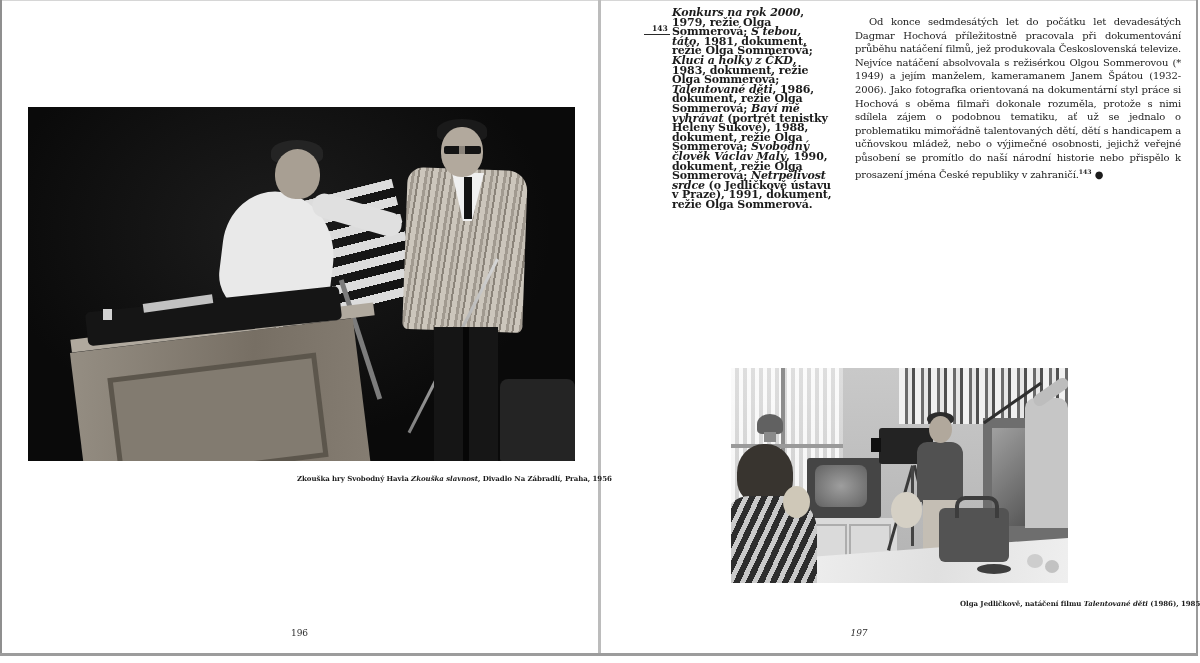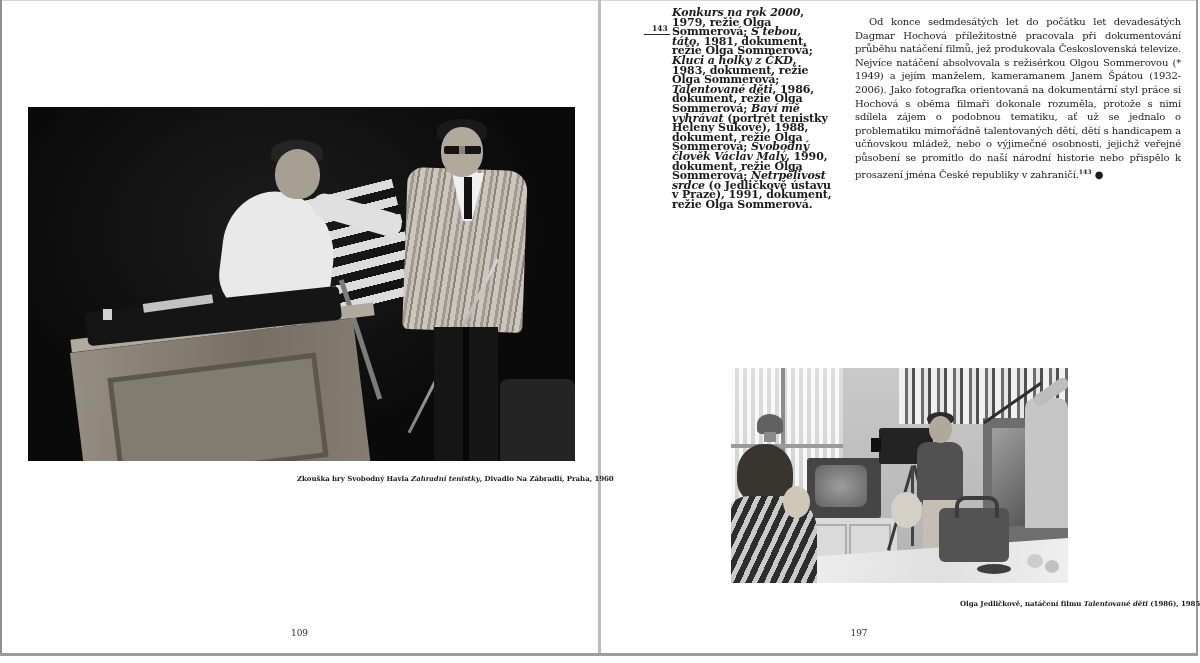--- a/index.html
+++ b/index.html
@@ -21,21 +21,21 @@
   .footnote-num{position:absolute;left:644px;top:24px;font-size:7.6px;font-weight:bold;
                 border-bottom:1.5px solid #2a2a2a;padding:0 2px 1px 8px;}
   .footnote-text{position:absolute;left:672px;top:8px;width:160px;
                  font-size:11px;line-height:9.6px;font-weight:bold;letter-spacing:-0.1px;
                  text-align:left;}
   .caption{position:absolute;font-size:7px;font-weight:bold;letter-spacing:-0.05px;white-space:nowrap;}
   .caption-left{left:297px;top:474px;}
   .caption-right{left:960px;top:599px;}
   .pagenum{position:absolute;top:628px;font-size:9px;text-align:center;color:#2f2f2f;}
   .pagenum-left{left:0;width:599px;}
-  .pagenum-right{left:601px;width:516px;}
+  .pagenum-right{left:601px;width:516px;font-style:italic;}
 
   
   .photo{position:absolute;overflow:hidden;}
   .photo *{position:absolute;}
   .photo-left{left:28px;top:107px;width:547px;height:354px;background:#0a0a0a;}
   .photo-right{left:731px;top:368px;width:337px;height:215px;background:#c4c4c4;}
 
   
   .l-bg{inset:0;background:radial-gradient(ellipse at 45% 35%, #1d1d1d 0%, #0a0a0a 65%);}
   .l-bench{left:232px;top:88px;width:148px;height:118px;transform:rotate(-14deg);
@@ -149,23 +149,23 @@
     <div class="l-man2-shirt"></div>
     <div class="l-man2-tie"></div>
     <div class="l-man2-hair"></div>
     <div class="l-man2-head"></div>
     <div class="l-man2-glasses"></div>
     <div class="l-rod"></div>
     <div class="l-man2-trousers"></div>
     <div class="l-chair"></div>
   </div>
 
-  <div class="caption caption-left"><span>Zkouška hry Svobodný Havla </span><span class="it">Zahradní tenistky</span><span>, Divadlo Na Zábradlí, Praha, 1960</span></div>
-
-  <div class="pagenum pagenum-left">109</div>
+  <div class="caption caption-left"><span>Zkouška hry Svobodný Havla </span><span class="it">Zkouška slavnost</span><span>, Divadlo Na Zábradlí, Praha, 1956</span></div>
+
+  <div class="pagenum pagenum-left">196</div>
 
   <div class="footnote-num">143</div>
 
   <div class="footnote-text"><span class="it">Konkurs na rok 2000</span><span>, 1979, režie Olga Sommerová; </span><span class="it">S tebou, táto</span><span>, 1981, dokument, režie Olga Sommerová; </span><span class="it">Kluci a holky z ČKD</span><span>, 1983, dokument, režie Olga Sommerová; </span><span class="it">Talentované děti</span><span>, 1986, dokument, režie Olga Sommerová; </span><span class="it">Baví mě vyhrávat</span><span> (portrét tenistky Heleny Sukové), 1988, dokument, režie Olga Sommerová; </span><span class="it">Svobodný člověk Václav Malý</span><span>, 1990, dokument, režie Olga Sommerová; </span><span class="it">Netrpělivost srdce</span><span> (o Jedličkově ústavu v Praze), 1991, dokument, režie Olga Sommerová.</span></div>
 
   <div class="body-text"><span>Od konce sedmdesátých let do počátku let devadesátých Dagmar Hochová příležitostně pracovala při dokumentování průběhu natáčení filmů, jež produkovala Československá televize. Nejvíce natáčení absolvovala s režisérkou Olgou Sommerovou (* 1949) a jejím manželem, kameramanem Janem Špátou (1932-2006). Jako fotografka orientovaná na dokumentární styl práce si Hochová s oběma filmaři dokonale rozuměla, protože s nimi sdílela zájem o podobnou tematiku, ať už se jednalo o problematiku mimořádně talentovaných dětí, dětí s handicapem a učňovskou mládež, nebo o výjimečné osobnosti, jejichž veřejné působení se promítlo do naší národní historie nebo přispělo k prosazení jména České republiky v zahraničí.</span><span class="sup">143</span><span> ●</span></div>
 
   <div class="photo photo-right">
     <div class="r-bg"></div>
     <div class="r-window"></div>

